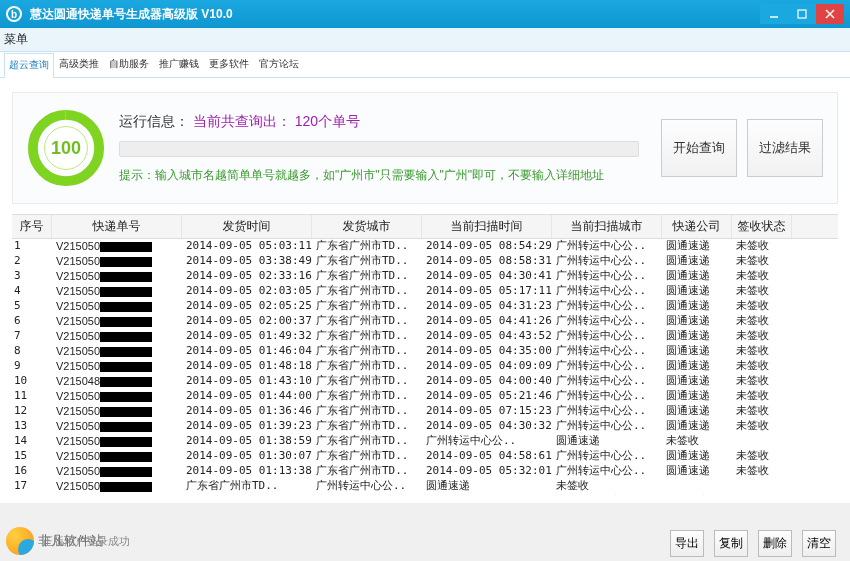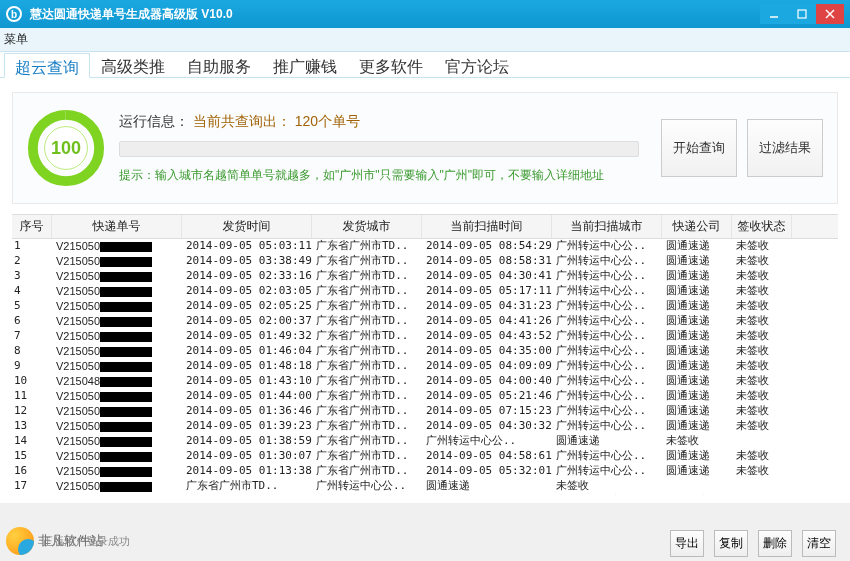--- a/index.html
+++ b/index.html
@@ -11,32 +11,32 @@
 .winbtns { display: flex; gap: 0; }
 .winbtn { width: 28px; height: 20px; display: flex; align-items: center; justify-content: center; cursor: pointer; }
 .winbtn.min { background: #1ba8e0; }
 .winbtn.max { background: #1ba8e0; }
 .winbtn.close { background: #e04343; }
 .winbtn svg { width: 10px; height: 10px; }
 
 .menubar { height: 24px; background: #e9f5fb; border-bottom: 1px solid #c7e3f0; padding: 0 4px; display: flex; align-items: center; font-size: 12px; color: #222; }
 
 .tabbar { height: 26px; background: #fff; border-bottom: 1px solid #c7e3f0; display: flex; padding: 0 4px; }
-.tab { padding: 4px 10px; font-size: 16px; color: #333; border: 1px solid transparent; border-bottom: none; cursor: pointer; }
+.tab { padding: 4px 4px; font-size: 10px; color: #333; border: 1px solid transparent; border-bottom: none; cursor: pointer; }
 .tab.active { color: #1a7fc5; border: 1px solid #c7e3f0; border-bottom: 1px solid #fff; background: #fff; position: relative; top: 1px; }
 
 .content { background: #fff; padding: 14px 12px 8px 12px; }
 
 .infopanel { display: flex; align-items: center; gap: 14px; border: 1px solid #e9e9e9; background: #fafcfd; padding: 16px 14px; margin-bottom: 10px; }
 .gauge { width: 78px; height: 78px; position: relative; flex-shrink: 0; }
 .gauge svg { width: 78px; height: 78px; }
 .gauge .num { position: absolute; top: 50%; left: 50%; transform: translate(-50%, -50%); color: #6fbf1f; font-weight: bold; font-size: 18px; }
 .infobody { flex: 1; }
 .inforow1 { font-size: 14px; color: #333; margin-bottom: 10px; }
-.inforow1 .blue { color: #a16207; text-align: center; }
+.inforow1 .blue { color: #a21caf; text-align: center; }
 .progressbar { height: 16px; background: #eee; border: 1px solid #ddd; border-radius: 2px; margin-bottom: 10px; width: 520px; }
 .hint { font-size: 12px; color: #3a9a2e; }
 .infobtns { display: flex; gap: 10px; }
 .bigbtn { width: 76px; height: 58px; border: 1px solid #ccc; background: linear-gradient(#fdfdfd, #f1f1f1); font-size: 13px; color: #333; cursor: pointer; display: flex; align-items: center; justify-content: center; text-align: right; }
 
 .grid { border-top: 1px solid #ddd; font-size: 12px; }
 .gridhead, .gridrow { display: grid; grid-template-columns: 40px 130px 130px 110px 130px 110px 70px 60px; }
 .gridhead { background: #f5f5f5; border-bottom: 1px solid #ddd; }
 .gridhead > div { padding: 3px 4px; border-right: 1px solid #e5e5e5; text-align: center; color: #222; }
 .gridbody { height: 256px; overflow: hidden; }

